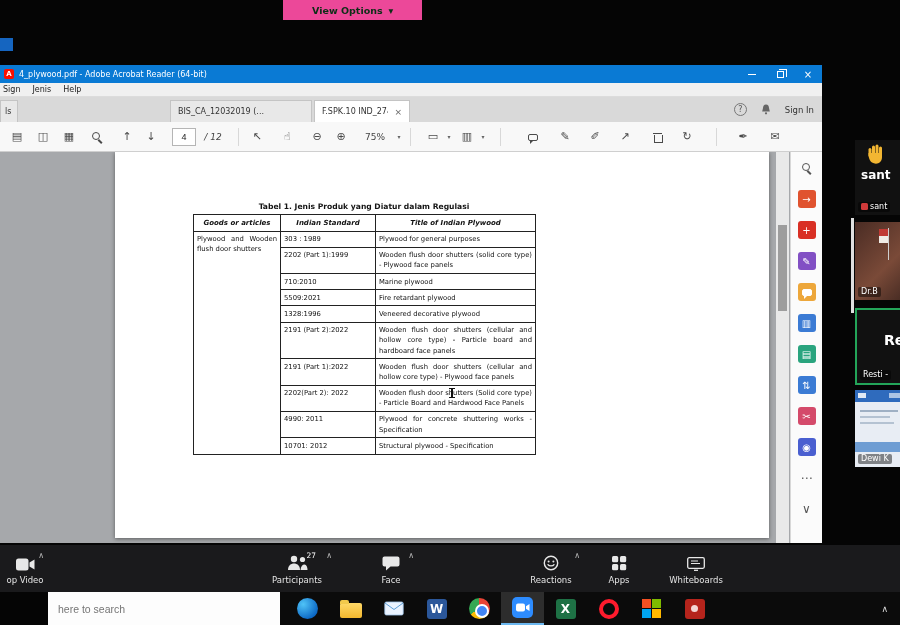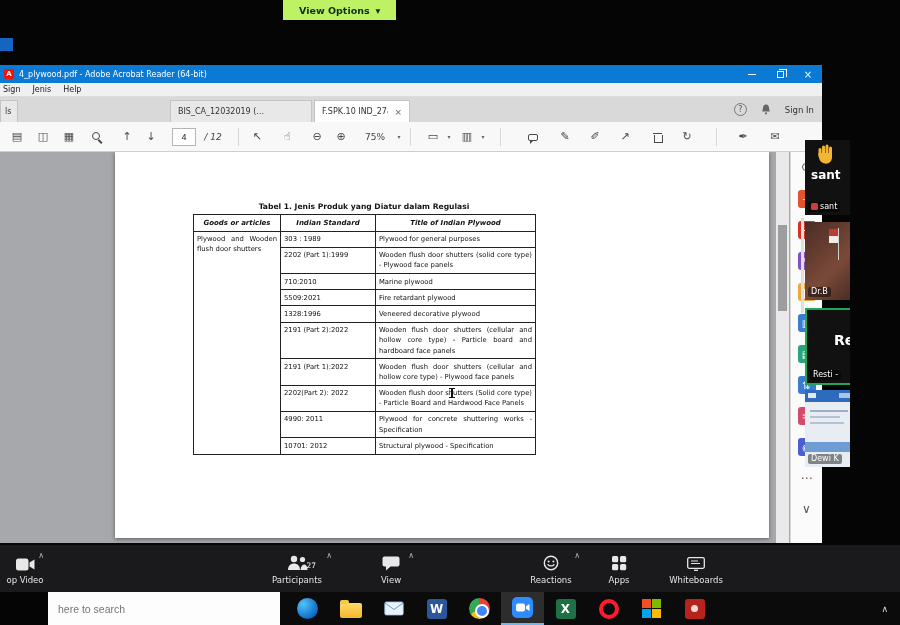--- a/index.html
+++ b/index.html
@@ -4,22 +4,22 @@
 <style>
   * { margin:0; padding:0; box-sizing:border-box; }
   body { background:#000; font-family:"DejaVu Sans","Liberation Sans",sans-serif; }
   #screen { position:relative; width:900px; height:625px; overflow:hidden; background:#050505; }
   .abs { position:absolute; }
 
   
   .banner { position:absolute; top:0; left:283px; height:20px; display:flex; z-index:50; }
   .banner-green { background:#2eb357; color:#0b2e16; font-size:9.5px; font-weight:bold;
                   display:flex; align-items:center; padding:0 14px; }
-  .banner-opts { background:#bef264; color:#0b2e16; font-size:9.5px; font-weight:bold;
-                 display:flex; align-items:center; gap:6px; padding:0 16px; cursor:pointer; }
+  .banner-opts { background:#ec4899; color:#0b2e16; font-size:9.5px; font-weight:bold;
+                 display:flex; align-items:center; gap:6px; padding:0 29px; cursor:pointer; }
 
   
   .acrobat { position:absolute; left:0; top:65px; width:822px; height:478px; background:#fff; }
   .titlebar { position:absolute; left:0; top:0; width:100%; height:18px; background:#0a7ad4;
               display:flex; align-items:center; color:#fff; font-size:8px; padding-left:4px; }
   .adobe-ic { width:10px; height:10px; background:#fa0f00; color:#fff; border-radius:2px;
               font-size:7px; font-weight:bold; display:flex; align-items:center; justify-content:center; margin-right:5px; }
   .winbtns { position:absolute; right:0; top:0; height:18px; display:flex; }
   .winbtn { width:28px; height:18px; display:flex; align-items:center; justify-content:center; color:#fff; font-size:10px; }
   .i-min { display:inline-block; width:8px; height:1px; background:#fff; }
@@ -82,21 +82,21 @@
   .pdf-scroll { position:absolute; left:776px; top:0; width:13px; height:391px; background:#e9e9e9; }
   .pdf-thumb { position:absolute; left:2px; top:73px; width:9px; height:86px; background:#9d9d9d; }
 
   .tools-panel { position:absolute; left:790px; top:0; width:32px; height:391px; background:#fbfbfb;
                  border-left:1px solid #d8d8d8; padding-top:7px; }
   .tool-btn { width:18px; height:18px; border-radius:3px; margin:0 auto 13px auto; color:#fff;
               font-size:10px; display:flex; align-items:center; justify-content:center; }
   .tool-plain { background:none; color:#555; font-size:12px; }
 
   
-  .strip { position:absolute; left:801px; top:140px; width:49px; height:330px; overflow:hidden;text-align:right; }
+  .strip { position:absolute; left:851px; top:140px; width:49px; height:330px; overflow:hidden;text-align:right; }
   .strip-scroll { position:absolute; left:0; top:78px; width:3px; height:95px; background:#dfdfdf; }
   .vtile { position:absolute; left:4px; width:60px; background:#111; overflow:hidden; }
   .vlabel { position:absolute; left:3px; bottom:3px; font-size:8px; color:#fff;
             background:rgba(0,0,0,.45); padding:0 3px 1px 3px; border-radius:2px; white-space:nowrap;
             display:flex; align-items:center; gap:2px; }
   .vname-big { position:absolute; font-weight:bold; color:#fff; white-space:nowrap; }
   .mic-off { display:inline-block; width:7px; height:7px; background:#d03a3a; border-radius:1.5px; }
 
   
   .zoombar { position:absolute; left:0; top:545px; width:900px; height:47px; background:#1a1a1c; }
@@ -389,33 +389,33 @@
 
     <div class="zc" style="left:262px;width:70px;">
       <div class="icbox">
         <svg width="22" height="16" viewBox="0 0 22 16" fill="#e8e8e8">
           <circle cx="8" cy="4" r="3.2"></circle>
             <path d="M2 15 C2 10.5 5 8.5 8 8.5 C11 8.5 14 10.5 14 15 Z"></path>
           <circle cx="16.5" cy="4.5" r="2.6"></circle>
             <path d="M14.5 15 C14.8 11 17 9.3 18.5 9.5 C20.5 9.8 21.5 12 21.5 15 Z"></path>
         </svg>
       </div>
-      <span class="badge" style="right:16px;top:12px;text-align:right;">27</span>
+      <span class="badge" style="right:16px;top:2px;text-align:right;">27</span>
       <span class="caret" style="right:0;">∧</span>
       <div class="lbl">Participants</div>
     </div>
 
     <div class="zc" style="left:368px;width:46px;">
       <div class="icbox">
         <svg width="18" height="15" viewBox="0 0 18 15" fill="#e8e8e8">
           <path d="M2.5 0.5 h13 a2 2 0 0 1 2 2 v6 a2 2 0 0 1 -2 2 h-7 l-4.5 4 v-4 h-1.5 a2 2 0 0 1 -2 -2 v-6 a2 2 0 0 1 2 -2 Z"></path>
         </svg>
       </div>
       <span class="caret" style="right:0;">∧</span>
-      <div class="lbl">View</div>
+      <div class="lbl">Face</div>
     </div>
 
 
     <div class="zc" style="left:522px;width:58px;">
       <div class="icbox">
         <svg width="16" height="16" viewBox="0 0 16 16">
           <circle cx="8" cy="8" r="6.7" fill="none" stroke="#e8e8e8" stroke-width="1.4"></circle>
           <circle cx="5.6" cy="6.4" r="1" fill="#e8e8e8"></circle>
             <circle cx="10.4" cy="6.4" r="1" fill="#e8e8e8"></circle>
           <path d="M5 9.6 C6 11.4 10 11.4 11 9.6" stroke="#e8e8e8" stroke-width="1.3" fill="none" stroke-linecap="round"></path>

